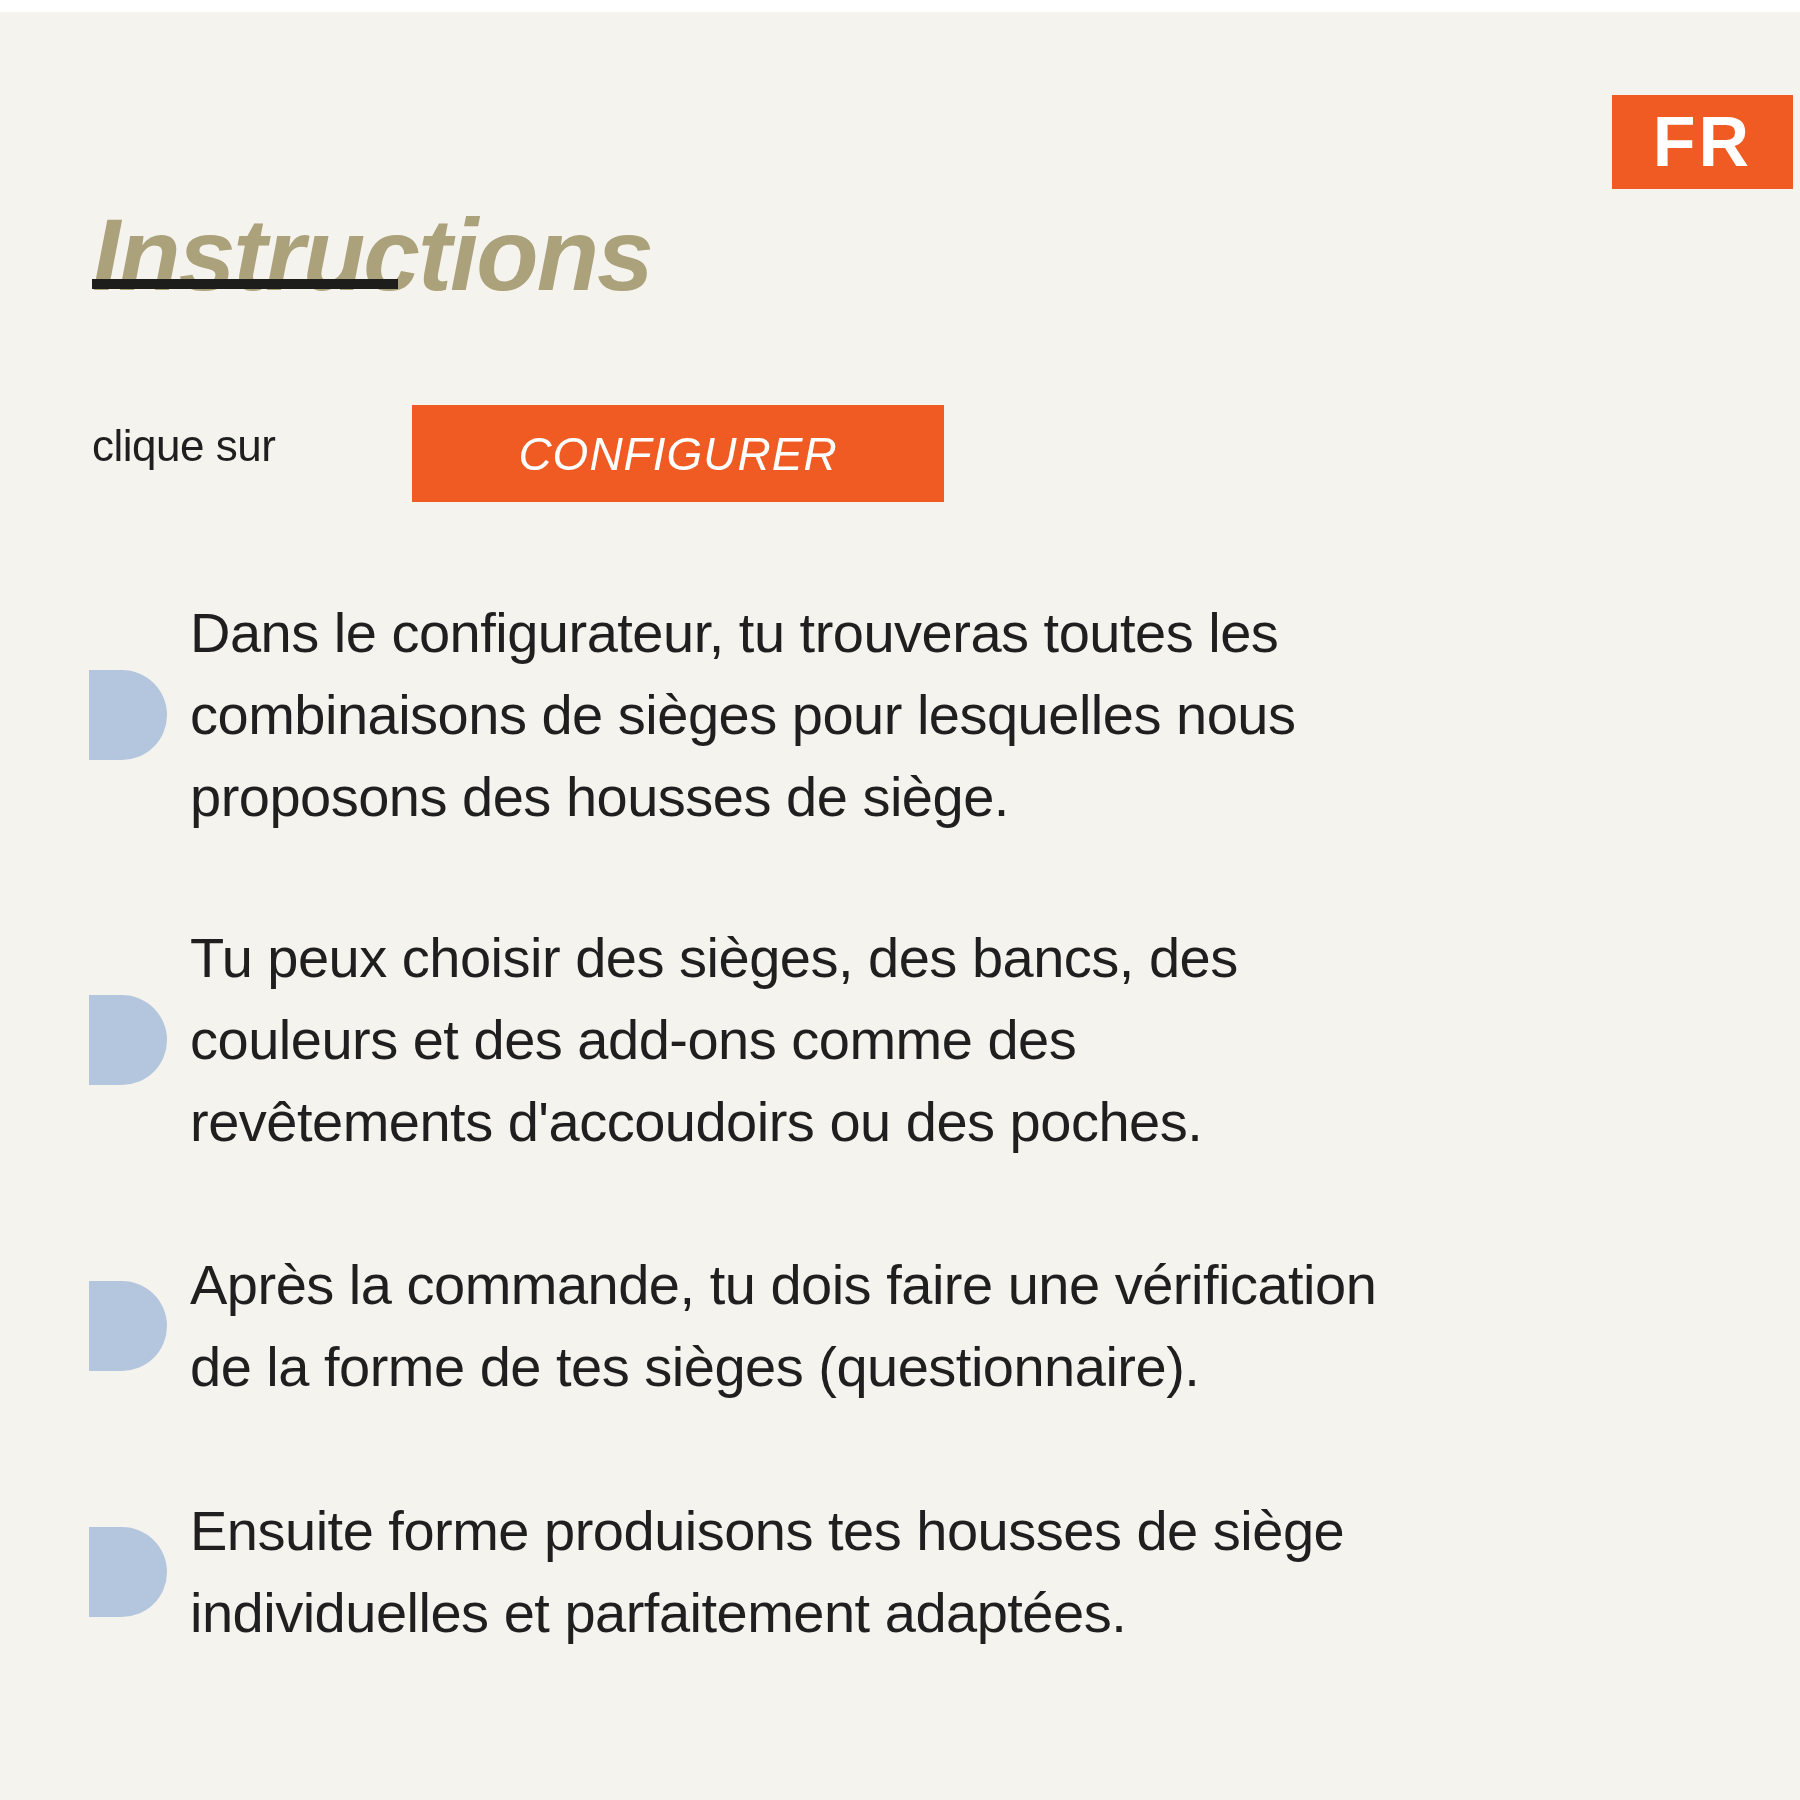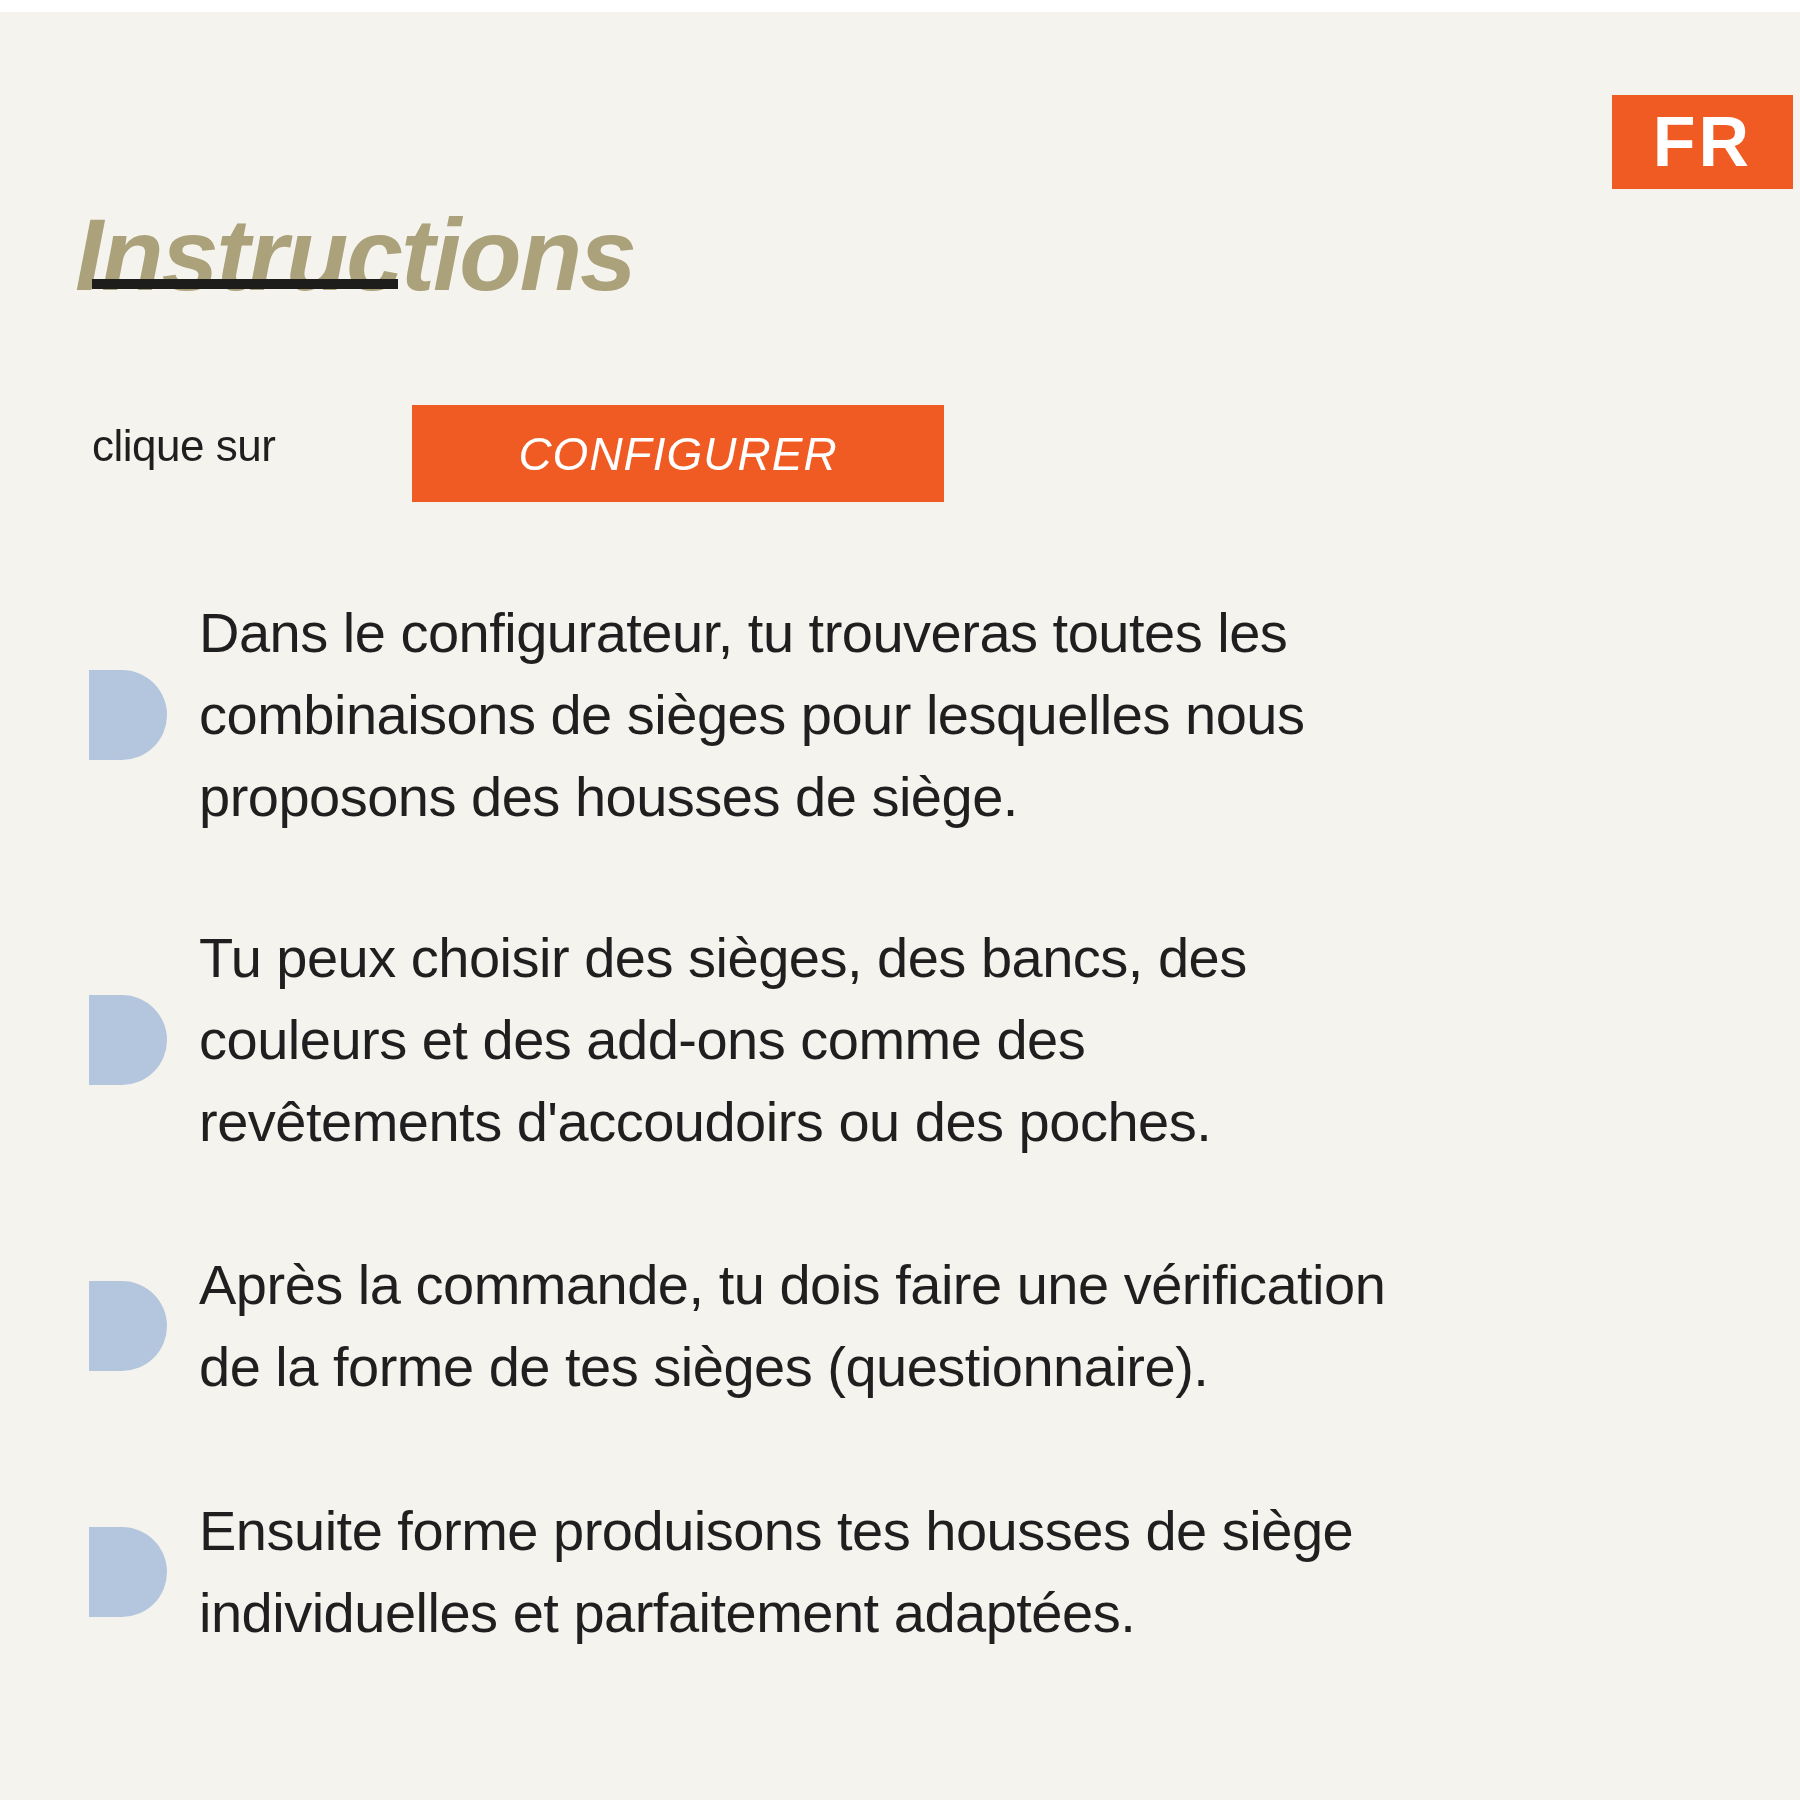--- a/index.html
+++ b/index.html
@@ -16,21 +16,21 @@
     position: absolute;
     left: 1612px; top: 83px;
     width: 181px; height: 94px;
     background: #EF5B23;
     color: #FFFFFF;
     display: flex; align-items: center; justify-content: center;
     font-size: 70px; font-weight: bold; letter-spacing: 3px;
   }
   .page-title {
     position: absolute;
-    left: 75px; top: 124px;
+    left: 92px; top: 124px;
     font-size: 102px;
     font-weight: bold;
     font-style: italic;
     color: #ABA17A;
     letter-spacing: -2px;
     line-height: 1;
     white-space: nowrap;
   }
   .title-underline {
     position: absolute;
@@ -58,21 +58,21 @@
     font-size: 46px;
     letter-spacing: 1px;
     display: flex; align-items: center; justify-content: center;
     white-space: nowrap;
   }
   .bullet {
     position: absolute;
     left: 89px;
     display: flex;
     align-items: center;
-    gap: 32px;
+    gap: 23px;
     justify-content: space-between;
   }
   .bullet-marker {
     flex: none;
     width: 78px; height: 90px;
     background: #B4C6DD;
     border-radius: 0 45px 45px 0;
   }
   .bullet-text {
     font-size: 56px;

